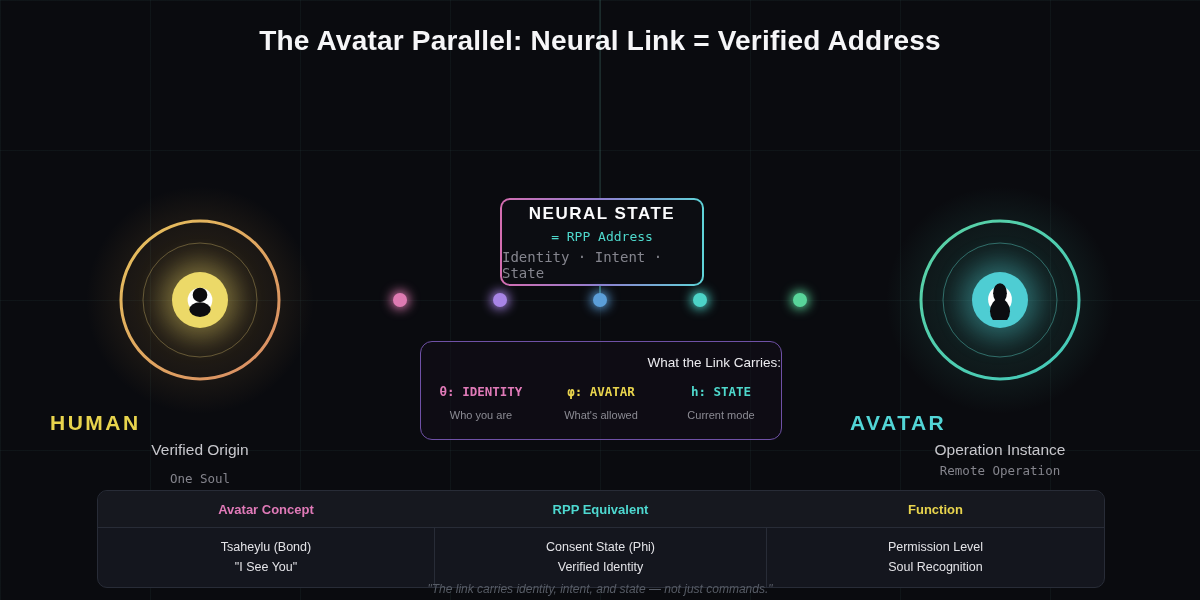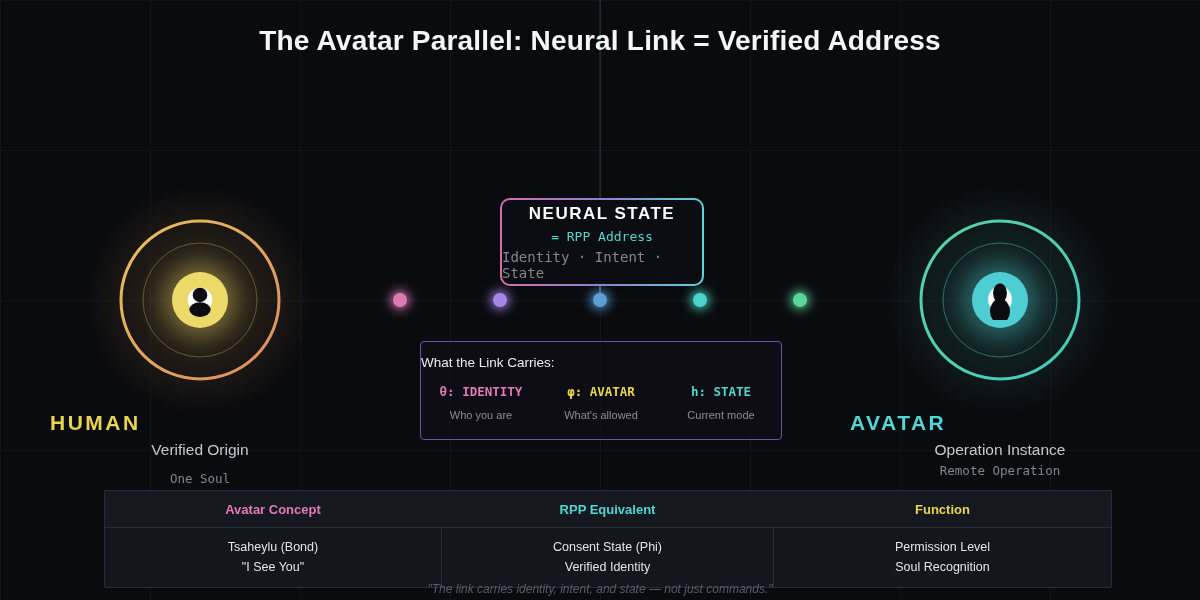--- a/index.html
+++ b/index.html
@@ -26,23 +26,23 @@
     background:linear-gradient(#0c0d12,#0c0d12) padding-box,
                linear-gradient(90deg,#d56db0,#8f7fd0,#5fd4d8) border-box;
     display:flex;flex-direction:column;align-items:center;justify-content:center;gap:5px;}
   .neural-title{font-size:17px;font-weight:bold;letter-spacing:1.5px;color:#fbfbfd;}
   .neural-sub{font-family:"DejaVu Sans Mono",monospace;font-size:13px;color:#4ed8cc;}
   .neural-cap{font-family:"DejaVu Sans Mono",monospace;font-size:14px;color:#85858e;}
   
   .dot{position:absolute;width:14px;height:14px;border-radius:50%;
     background:currentColor;box-shadow:0 0 11px 2px currentColor;}
   
-  .carries-box{left:420px;top:341px;width:360px;height:97px;border-radius:4px;
+  .carries-box{left:420px;top:341px;width:360px;height:97px;border-radius:12px;
     border:1px solid #6f51a6;background:rgba(18,15,26,0.55);
-    display:flex;flex-direction:column;align-items:flex-start;}
+    display:flex;flex-direction:column;align-items:flex-end;}
   .carries-title{margin-top:13px;font-size:13.5px;color:#ececf0;}
   .carries-row{display:flex;width:100%;margin-top:14px;}
   .carries-item{flex:1;text-align:center;}
   .carries-label{font-family:"DejaVu Sans Mono",monospace;font-size:12.5px;font-weight:bold;}
   .carries-desc{margin-top:10px;font-size:11px;color:#8b8b93;}
   
   .glow{border-radius:50%;}
   .glow.human{left:85px;top:185px;width:230px;height:230px;
     background:radial-gradient(circle, rgba(205,150,70,0.20) 0%, rgba(205,150,70,0.07) 52%, transparent 70%);}
   .glow.avatar{left:885px;top:185px;width:230px;height:230px;
@@ -57,21 +57,21 @@
   .entity-name.human{left:50px;top:411px;}
   .entity-name.avatar{left:850px;top:411px;}
   .entity-sub{width:300px;text-align:center;font-size:15.5px;color:#c7c7cc;}
   .entity-sub.human{left:50px;top:441px;}
   .entity-sub.avatar{left:850px;top:441px;}
   .entity-cap{width:300px;text-align:center;font-family:"DejaVu Sans Mono",monospace;
     font-size:12.5px;color:#84848c;}
   .entity-cap.human{left:50px;top:463px;margin-top:8px;}
   .entity-cap.avatar{left:850px;top:463px;}
   
-  .cmp-table{left:104px;top:490px;width:1006px;border:1px solid #282c37;border-radius:1px;
+  .cmp-table{left:97px;top:490px;width:1006px;border:1px solid #282c37;border-radius:10px;
     background:#14161e;overflow:hidden;}
   .thead{display:grid;grid-template-columns:336fr 333fr 337fr;height:36px;align-items:center;
     background:#16181f;border-bottom:1px solid #282c37;}
   .th{text-align:center;font-size:13px;font-weight:bold;}
   .tbody{display:grid;grid-template-columns:336fr 333fr 337fr;}
   .td{text-align:center;padding:9px 0 10px;}
   .td.mid{border-left:1px solid #282c37;border-right:1px solid #282c37;}
   .cell-line{font-size:12.5px;color:#e3e3e7;line-height:20px;}
   
   .quote{left:0;top:582px;width:1200px;text-align:center;font-size:12px;

